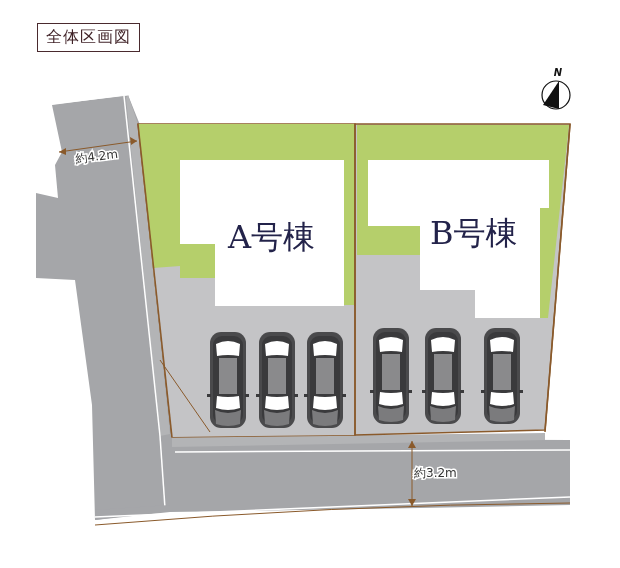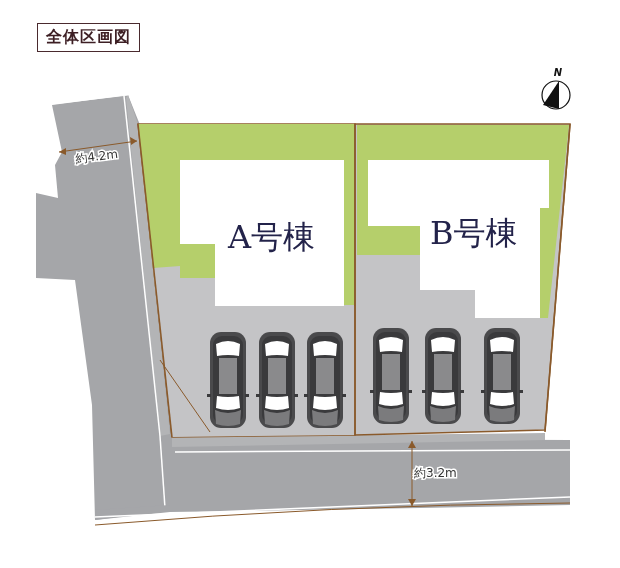--- a/index.html
+++ b/index.html
@@ -1,21 +1,21 @@
 <!DOCTYPE html>
 <html><head>
   <meta charset="utf-8">
   <style>
     html, body { margin: 0; padding: 0; background: #ffffff; }
     body { width: 620px; height: 568px; position: relative; overflow: hidden;
            font-family: "DejaVu Sans", sans-serif; }
     .title-box { position: absolute; left: 37px; top: 23px; width: 103px; height: 29px;
                  border: 1.5px solid #4a2a2e; box-sizing: border-box; display: flex;
                  align-items: center; justify-content: center; color: #3d1f24;
-                 font-size: 16px; font-weight: bold; letter-spacing: 1px; background: #fff; }
+                 font-size: 16px; font-weight: normal; letter-spacing: 1px; background: #fff; }
     svg.plan { position: absolute; left: 0; top: 0; }
     .bldg-label { font-family: "DejaVu Serif", "Liberation Serif", serif; fill: #23234a; font-size: 32px; }
     .dim-label { font-family: "DejaVu Sans", sans-serif; font-size: 12px; fill: #333;
                  stroke: #fff; stroke-width: 3px; paint-order: stroke; }
     .north-label { font-family: "DejaVu Sans", sans-serif; font-size: 10px; font-weight: bold; font-style: italic; fill: #111; }
   </style>
 </head>
 <body>
 
 <div class="title-box">全体区画図</div>

